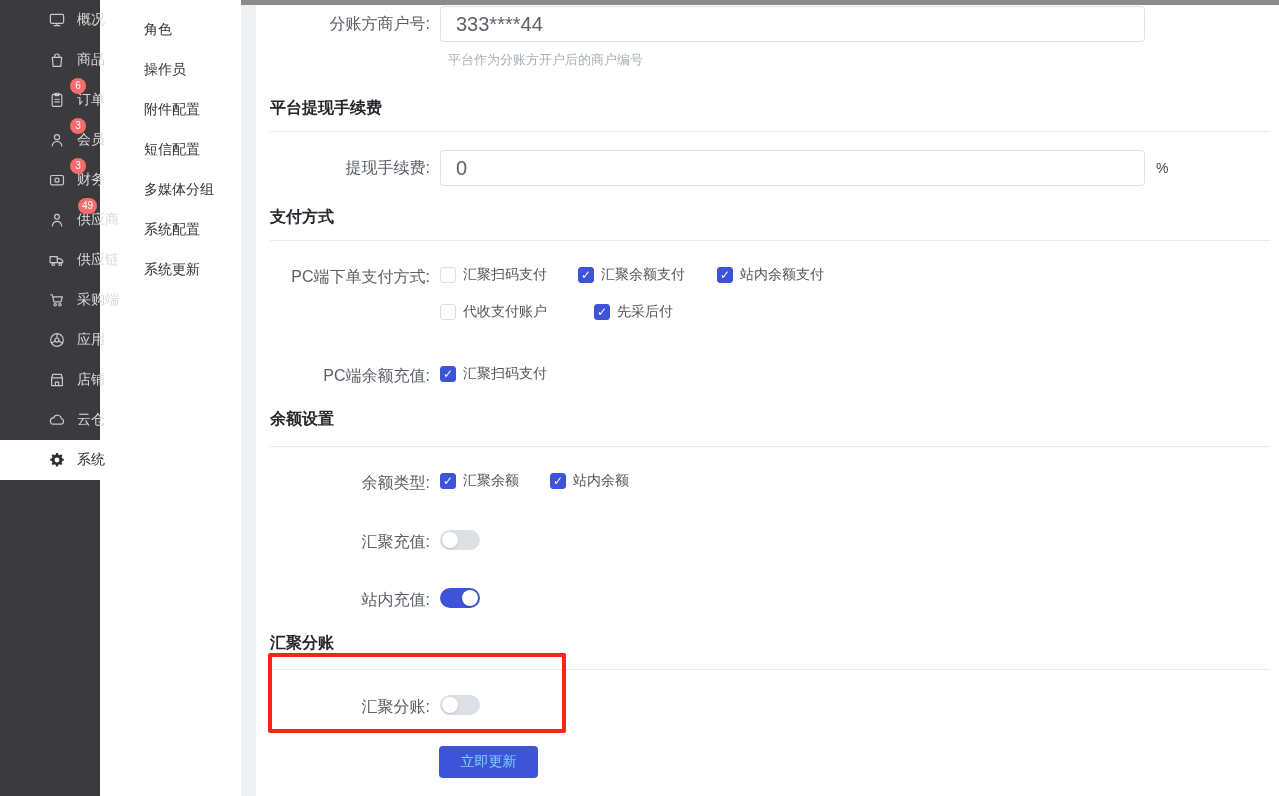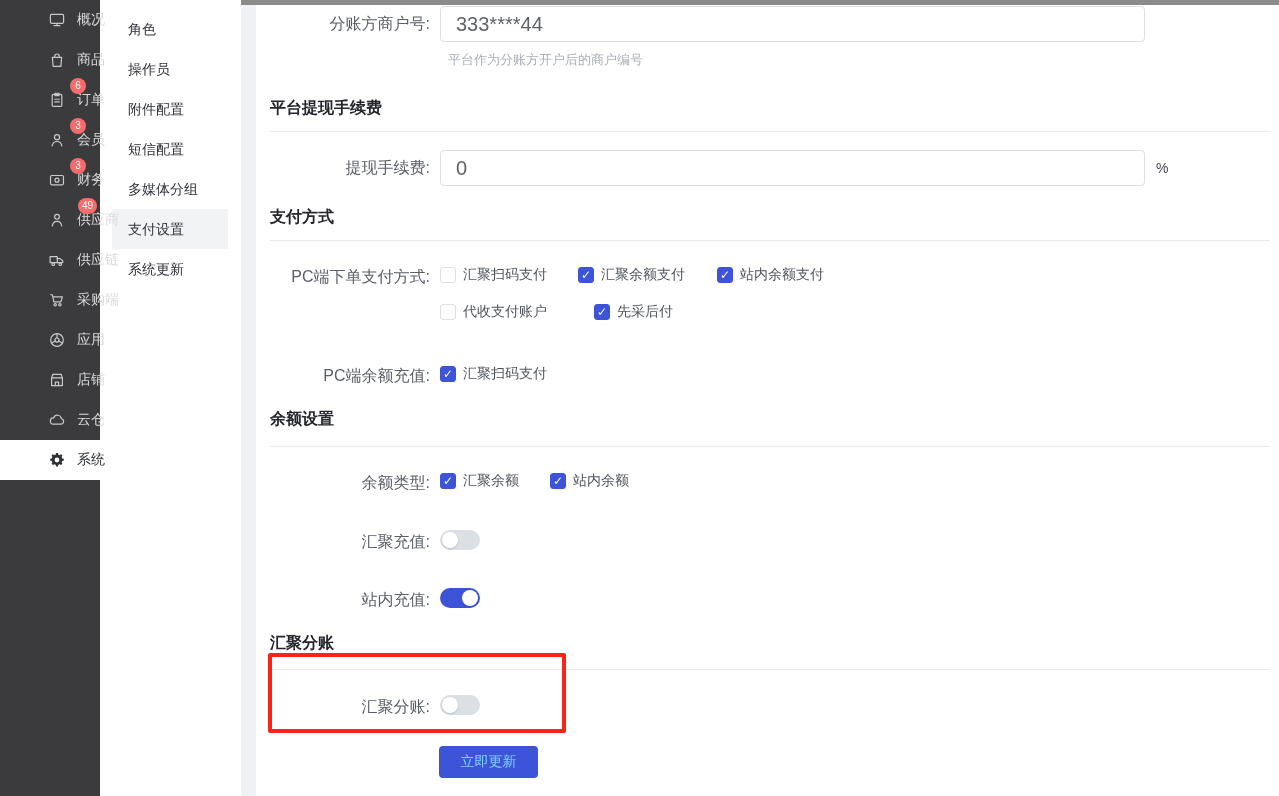--- a/index.html
+++ b/index.html
@@ -19,21 +19,21 @@
   .s-item.active{background:#ffffff;color:#2e3033;}
   .s-item.active .s-icon{color:#2e3033;}
   .badge{
     position:absolute;left:70px;top:-2px;min-width:16px;height:16px;padding:0 4px;
     background:var(--badge);color:#fff;font-size:10px;line-height:16px;text-align:center;
     border-radius:9px;z-index:4;
   }
   .s-icon svg{width:18px;height:18px;display:block;}
   
   .submenu{position:absolute;left:100px;top:0;width:141px;height:796px;background:#ffffff;padding-top:9px;z-index:2;}
-  .m-item{height:40px;line-height:40px;padding-left:28px;font-size:14px;color:#303238;cursor:pointer;white-space:nowrap;}
+  .m-item{height:40px;line-height:40px;padding-left:44px;font-size:14px;color:#303238;cursor:pointer;white-space:nowrap;}
   .m-item.active{background:#f2f3f5;margin:0 13px 0 12px;padding-left:16px;}
   .gutter{position:absolute;left:241px;top:0;width:15px;height:796px;background:#f0f1f5;z-index:1;}
   .topstrip{position:absolute;left:241px;top:0;width:1038px;height:5px;background:#8b8b8b;z-index:5;}
   .content-border{position:absolute;left:1270px;top:5px;width:1px;height:791px;background:#e4e7ed;}
   
   .content{position:absolute;left:256px;top:0;width:1023px;height:796px;background:#fff;}
   .f-label{position:absolute;left:0;width:174px;text-align:right;font-size:16px;color:#5a5e66;line-height:18px;white-space:nowrap;}
   .txt{
     position:absolute;height:36px;border:1px solid #dcdfe6;border-radius:4px;background:#fff;
     font-family:inherit;font-size:20px;color:#5f6368;padding:0 15px;outline:none;
@@ -196,21 +196,21 @@
   </div>
 
 </aside>
 
 <nav class="submenu">
   <div class="m-item">角色</div>
   <div class="m-item">操作员</div>
   <div class="m-item">附件配置</div>
   <div class="m-item">短信配置</div>
   <div class="m-item">多媒体分组</div>
-  <div class="m-item active">支付设置</div>
+  <div class="m-item">系统配置</div>
   <div class="m-item">系统更新</div>
 </nav>
 
 <div class="gutter"></div>
 <div class="topstrip"></div>
 <div class="content-border"></div>
 
 <main class="content">
 
   <div class="f-label" style="top:15px">分账方商户号:</div>

